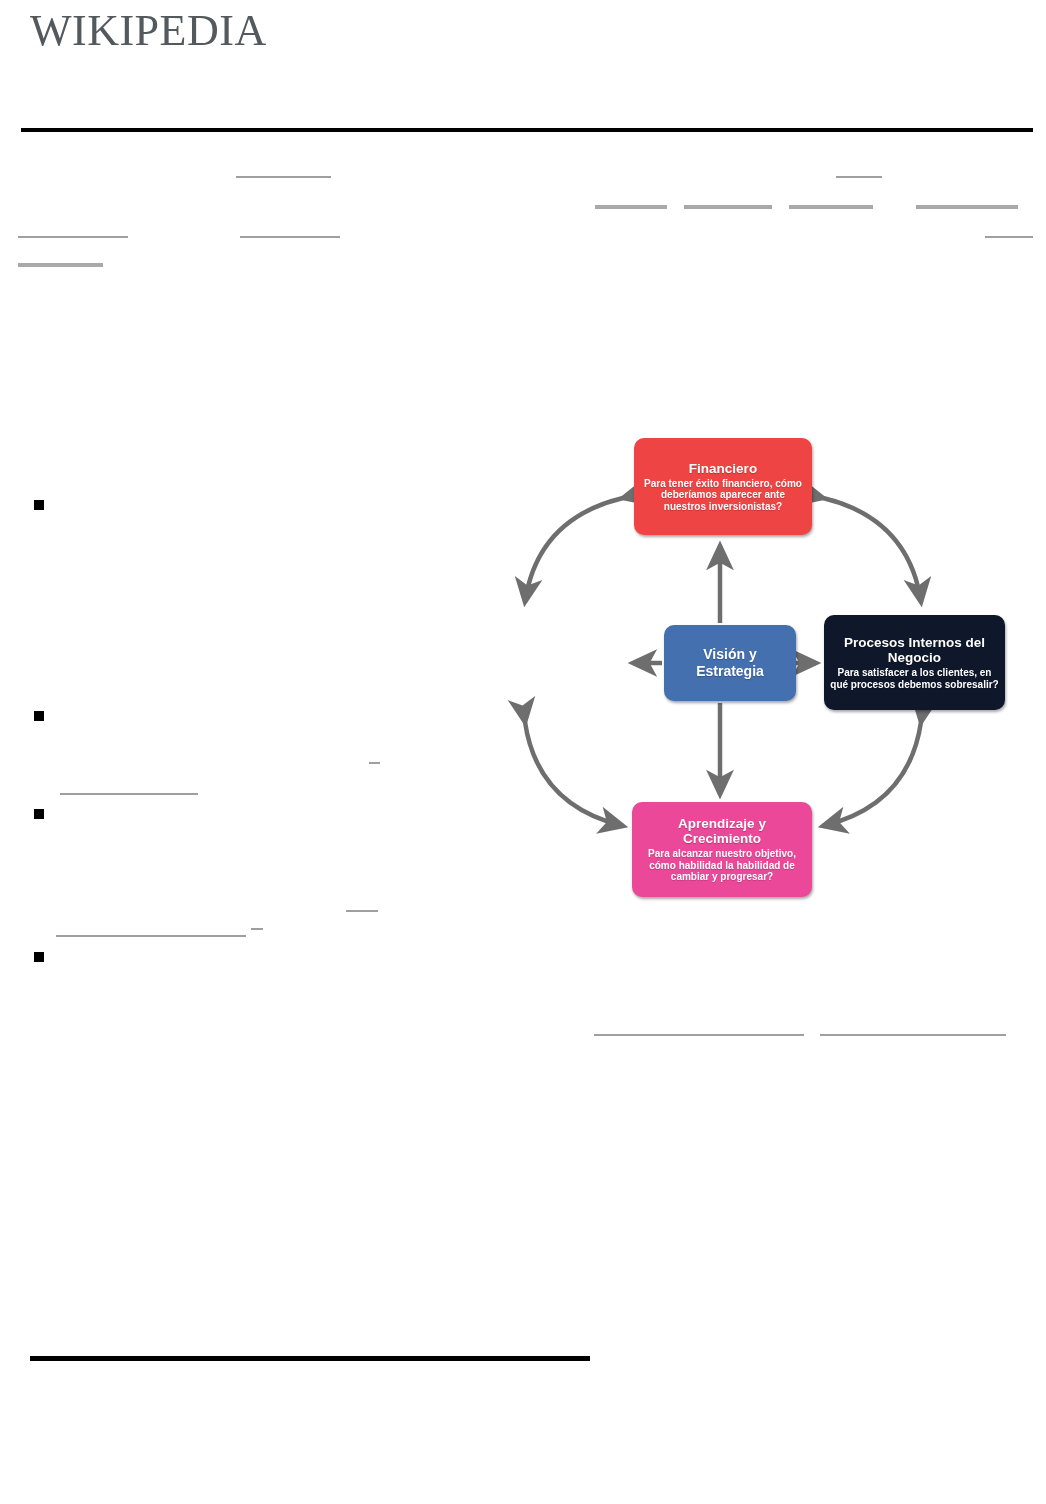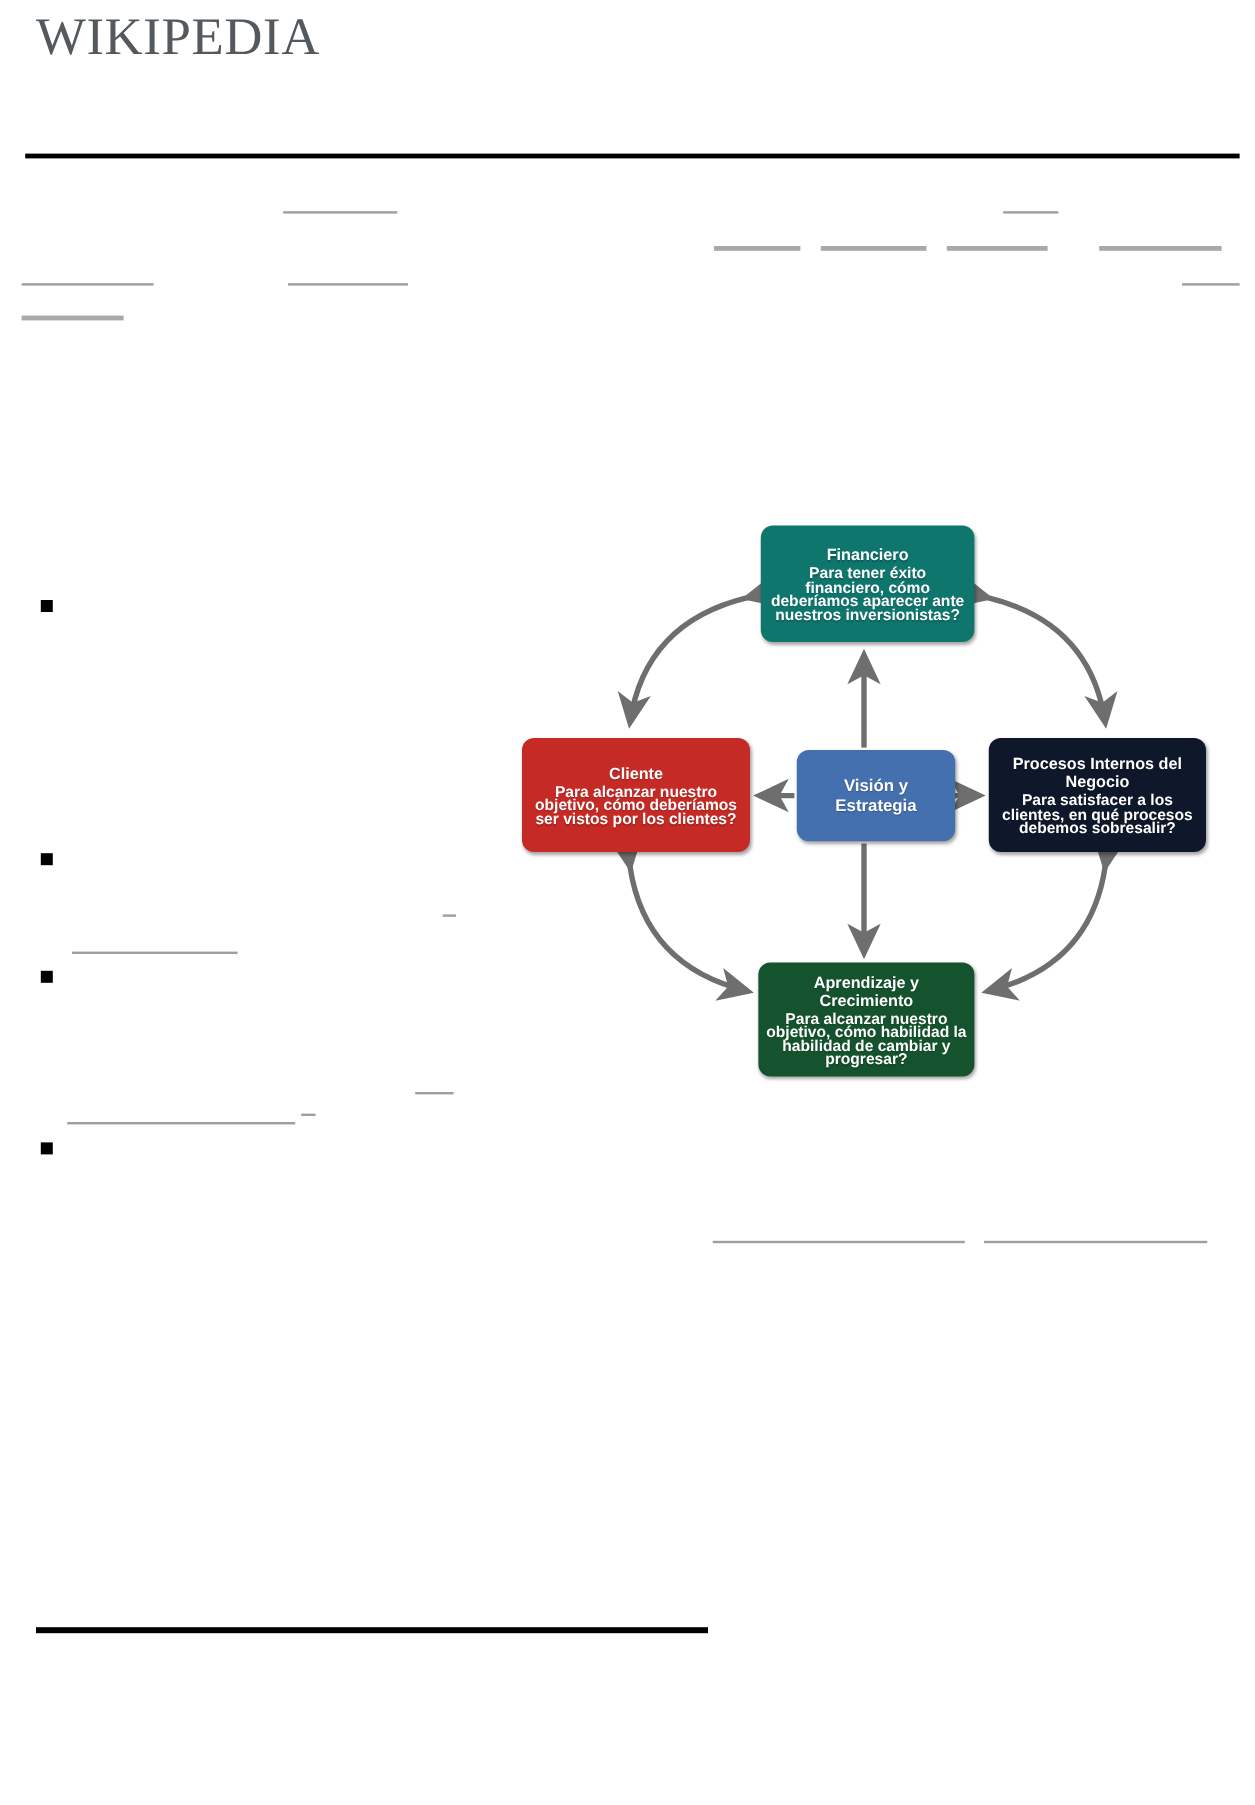--- a/index.html
+++ b/index.html
@@ -50,27 +50,27 @@
     padding:4px 6px;
   }
   .node .n-title{
     font-weight:bold;
     font-size:13.5px;line-height:15px;
     margin-bottom:2px;
     text-shadow:0 1px 1px rgba(0,0,0,.25);
   }
   .node .n-body{
     font-weight:bold;
-    font-size:13px;line-height:11.5px;
+    font-size:10px;line-height:11.5px;
     text-shadow:0 1px 1px rgba(0,0,0,.2);
   }
-  #node-financiero{left:209px;top:18px;width:178px;height:97px;background:#0f766e;}
+  #node-financiero{left:209px;top:18px;width:178px;height:97px;background:#ef4444;}
   #node-cliente{left:10px;top:195px;width:190px;height:95px;background:#C62A25;}
   #node-procesos{left:399px;top:195px;width:181px;height:95px;background:#0f172a;}
-  #node-aprendizaje{left:207px;top:382px;width:180px;height:95px;background:#14532d;}
+  #node-aprendizaje{left:207px;top:382px;width:180px;height:95px;background:#ec4899;}
   #node-vision{left:239px;top:205px;width:132px;height:76px;background:#4470B0;}
   #node-vision .n-title{font-size:14px;line-height:17px;margin:0;}
 </style>
 </head>
 <body>
 
 <div class="wordmark">WIKIPEDIA</div>
 
 <div class="rule-top"></div>
 <div class="rule-bottom"></div>
@@ -127,24 +127,20 @@
       <path d="M 353,243 L 391,243"></path>
       <path d="M 295,283 L 295,374"></path>
     </g>
   </svg>
 
   <div class="node" id="node-financiero">
     <div class="n-title">Financiero</div>
     <div class="n-body">Para tener éxito financiero, cómo deberíamos aparecer ante nuestros inversionistas?</div>
   </div>
 
-  <div class="node" id="node-cliente">
-    <div class="n-title">Cliente</div>
-    <div class="n-body">Para alcanzar nuestro objetivo, cómo deberíamos ser vistos por los clientes?</div>
-  </div>
 
   <div class="node" id="node-procesos">
     <div class="n-title">Procesos Internos del Negocio</div>
     <div class="n-body">Para satisfacer a los clientes, en qué procesos debemos sobresalir?</div>
   </div>
 
   <div class="node" id="node-aprendizaje">
     <div class="n-title">Aprendizaje y Crecimiento</div>
     <div class="n-body">Para alcanzar nuestro objetivo, cómo habilidad la habilidad de cambiar y progresar?</div>
   </div>

